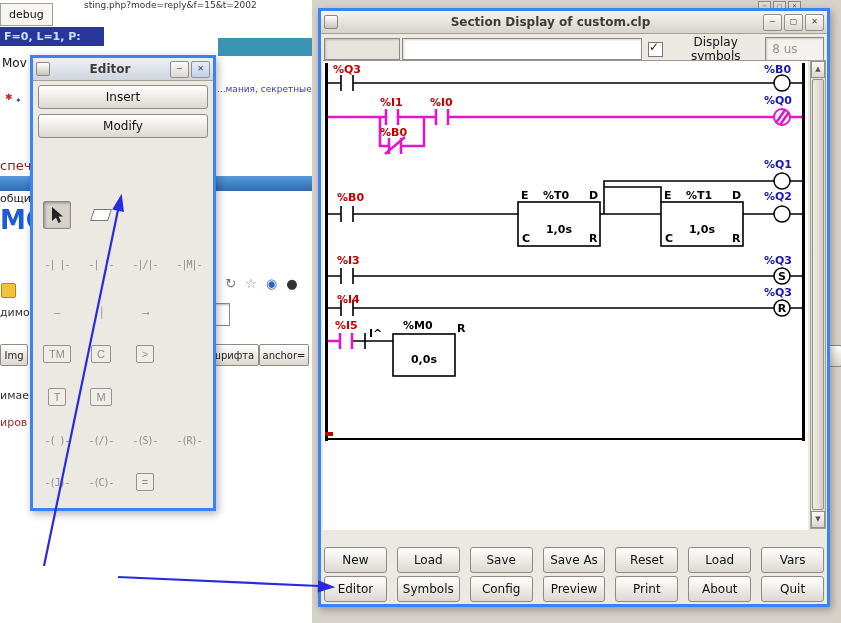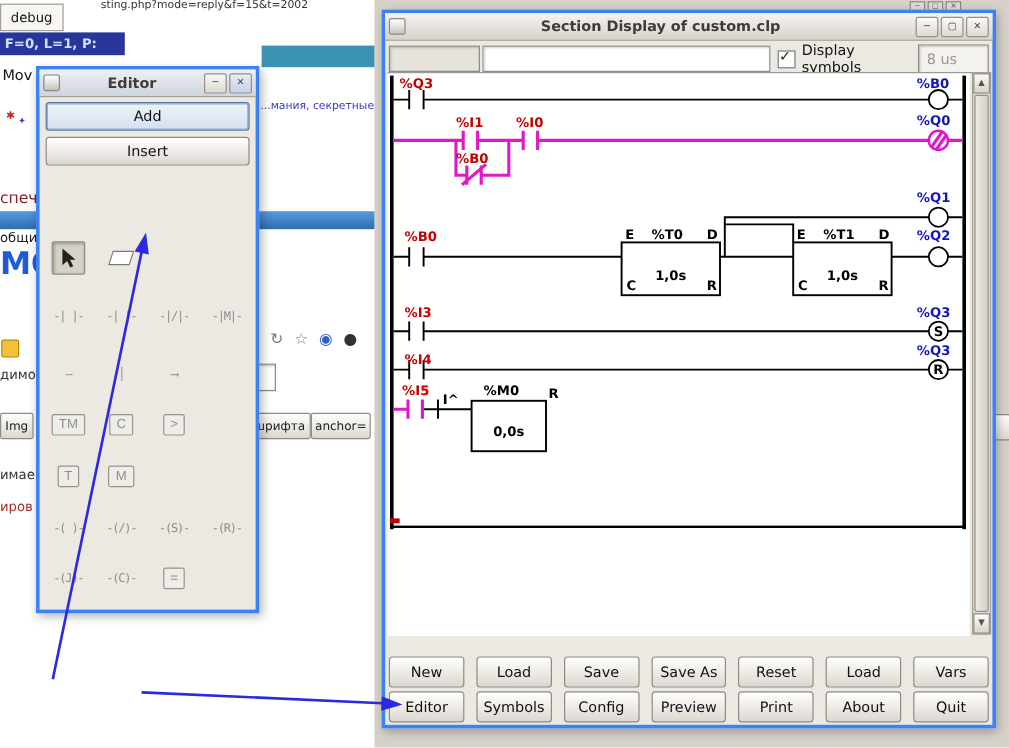--- a/index.html
+++ b/index.html
@@ -40,21 +40,21 @@
           text-align:center;color:#444;cursor:pointer;}
 
   .mw-toolbar{position:absolute;left:1px;top:23px;right:1px;height:26px;display:flex;
               align-items:center;padding:2px;gap:2px;}
   .entry{border:1px solid #8f8b83;box-shadow:inset 1px 1px 2px rgba(0,0,0,.18);}
   .entry.combo{width:76px;height:20px;background:#e6e3dc;}
   .entry.text{width:244px;height:20px;background:#fff;}
   .checkbox{width:13px;height:13px;border:1px solid #777;background:#fff;margin-left:4px;
             position:relative;flex:0 0 auto;cursor:pointer;}
   .checkmark{position:absolute;left:0;top:-3px;font-size:12px;font-weight:bold;color:#222;}
-  .cb-label{margin-left:3px;}
+  .cb-label{margin-left:3px;text-align:center;}
   .entry.scan{margin-left:auto;width:52px;height:22px;background:#f4f2ee;color:#9a968e;
               display:flex;align-items:center;padding-left:6px;}
 
   .ladder-viewport{position:absolute;left:2px;top:49px;width:485px;height:469px;background:#fff;
                    border-top:1px solid #999;}
   .ladder-svg{display:block;}
   .ladder-svg .blk path{stroke:#000;stroke-width:1.6;fill:none;}
   .ladder-svg .blk circle{stroke:#000;stroke-width:1.5;fill:none;}
   .ladder-svg .box{stroke:#000;stroke-width:1.6;fill:#fff;}
   .ladder-svg .rail{fill:#000;stroke:none;}
@@ -140,22 +140,22 @@
 </div>
 
 <div class="window editor-window">
   <div class="titlebar">
     <span class="win-icon"></span>
     <span class="title">Editor</span>
     <span class="tb-btn">─</span>
     <span class="tb-btn" style="background:linear-gradient(#e4ecf8,#c2d2ea);">✕</span>
   </div>
   <div class="ed-buttons">
-    <div class="ed-btn focused">Add</div>
     <div class="ed-btn">Insert</div>
+    <div class="ed-btn">Modify</div>
   </div>
 
   <div class="pal-row" style="top:143px;">
     <div class="pal-cell">
         <button class="tool-btn pressed">
           <svg width="16" height="18" viewBox="0 0 16 18">
             <path d="M3 1 L3 15 L7 11.5 L9.5 17 L12 15.8 L9.5 10.5 L14 10.5 Z" fill="#222"></path>
           </svg>
         </button>
       </div>

